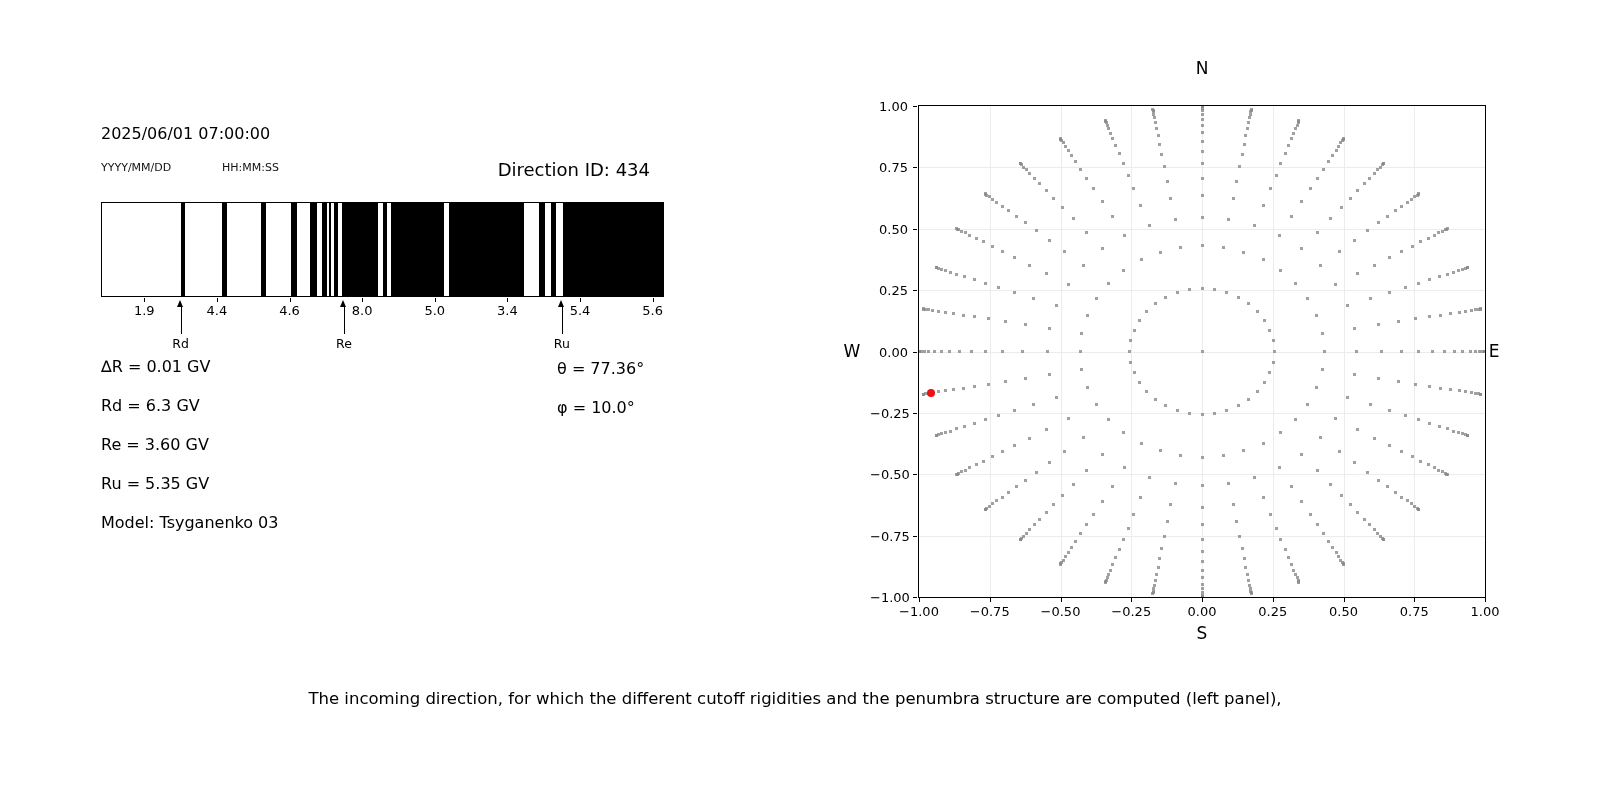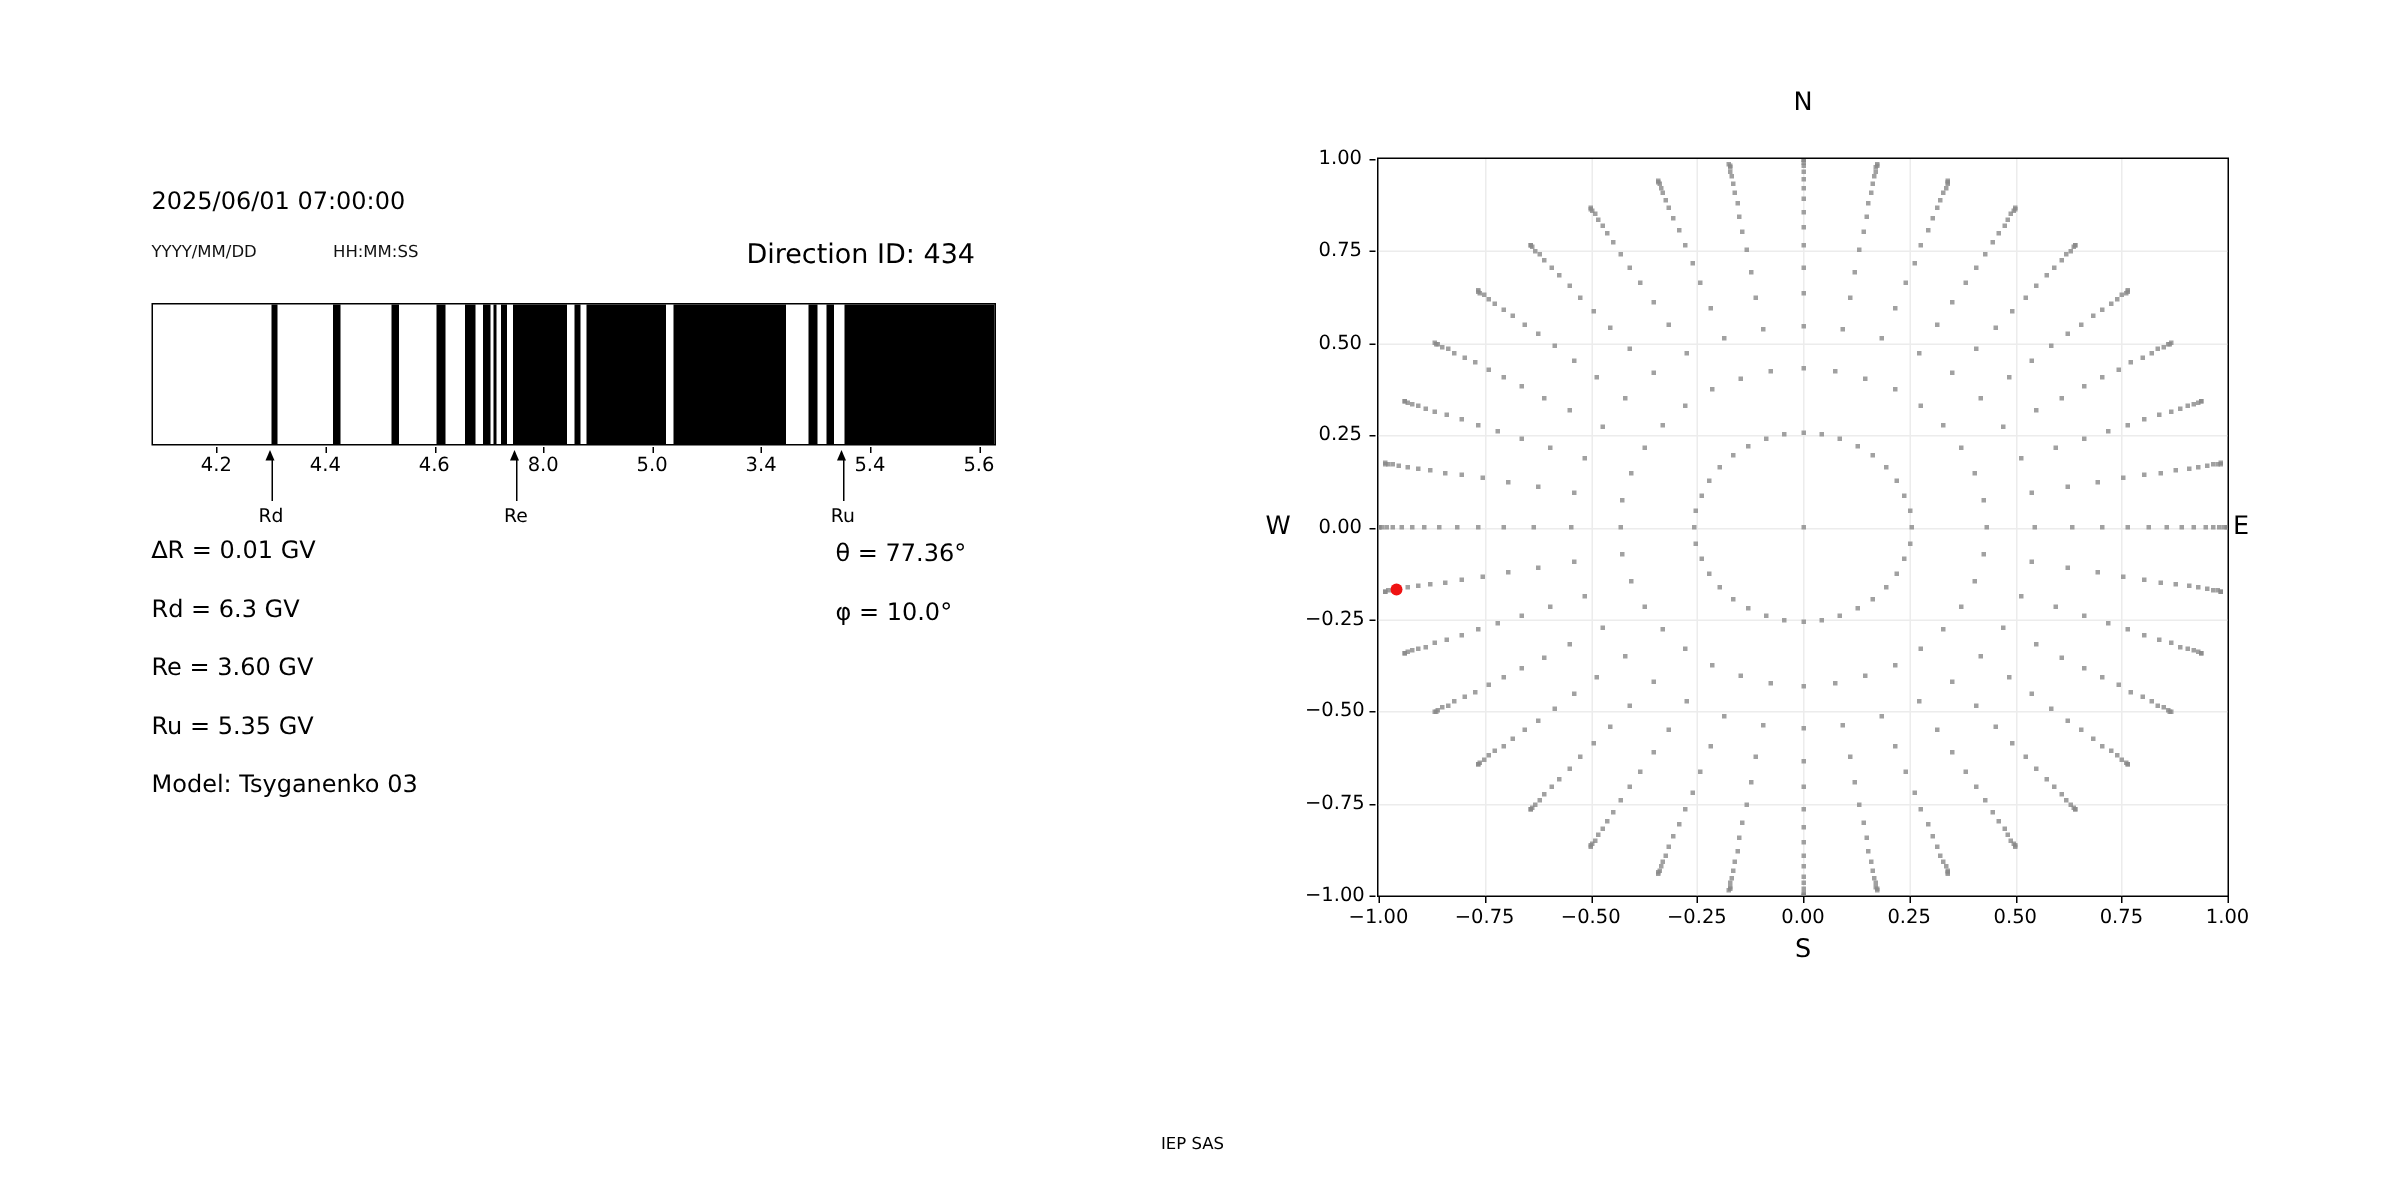--- a/index.html
+++ b/index.html
@@ -62,21 +62,21 @@
       <div class="pbar" style="left: 239.7px; width: 36.3px;"></div>
       <div class="pbar" style="left: 281px; width: 4px;"></div>
       <div class="pbar" style="left: 289.4px; width: 52.3px;"></div>
       <div class="pbar" style="left: 347.1px; width: 74.8px;"></div>
       <div class="pbar" style="left: 437.2px; width: 5.4px;"></div>
       <div class="pbar" style="left: 448.8px; width: 5.4px;"></div>
       <div class="pbar" style="left: 460.8px; width: 100.2px;"></div>
     </div>
   <div id="left-axis-layer">
       <div class="tickm" style="left: 144.257px; top: 298px; width: 1px; height: 4px; position: absolute;"></div>
-      <div class="tlabel" style="left: 144.257px; top: 303px; transform: translateX(-50%);">4.2</div>
+      <div class="tlabel" style="left: 144.257px; top: 303px; transform: translateX(-50%);">1.9</div>
       <div class="tickm" style="left: 216.879px; top: 298px; width: 1px; height: 4px; position: absolute;"></div>
       <div class="tlabel" style="left: 216.879px; top: 303px; transform: translateX(-50%);">4.4</div>
       <div class="tickm" style="left: 289.5px; top: 298px; width: 1px; height: 4px; position: absolute;"></div>
       <div class="tlabel" style="left: 289.5px; top: 303px; transform: translateX(-50%);">4.6</div>
       <div class="tickm" style="left: 362.121px; top: 298px; width: 1px; height: 4px; position: absolute;"></div>
       <div class="tlabel" style="left: 362.121px; top: 303px; transform: translateX(-50%);">8.0</div>
       <div class="tickm" style="left: 434.743px; top: 298px; width: 1px; height: 4px; position: absolute;"></div>
       <div class="tlabel" style="left: 434.743px; top: 303px; transform: translateX(-50%);">5.0</div>
       <div class="tickm" style="left: 507.364px; top: 298px; width: 1px; height: 4px; position: absolute;"></div>
       <div class="tlabel" style="left: 507.364px; top: 303px; transform: translateX(-50%);">3.4</div>
@@ -733,15 +733,15 @@
       <div class="tickm" style="left: 913px; top: 167.375px; width: 4px; height: 1px;"></div>
       <div class="tlabel" style="left: 870px; top: 167.375px; width: 38px; text-align: right; transform: translateY(-50%);">0.75</div>
       <div class="tickm" style="left: 913px; top: 106px; width: 4px; height: 1px;"></div>
       <div class="tlabel" style="left: 870px; top: 106px; width: 38px; text-align: right; transform: translateY(-50%);">1.00</div>
     </div>
   <div class="compass" style="left:1202px;top:58px;transform:translateX(-50%)">N</div>
   <div class="compass" style="left:1202px;top:623px;transform:translateX(-50%)">S</div>
   <div class="compass" style="left:852px;top:351px;transform:translate(-50%,-50%)">W</div>
   <div class="compass" style="left:1494px;top:351px;transform:translate(-50%,-50%)">E</div>
 
-  <div class="cap credit">IEP SAS</div>
+  <div class="cap cap1">The incoming direction, for which the different cutoff rigidities and the penumbra structure are computed (left panel),</div>
 
 </div>
 
 </body></html>

